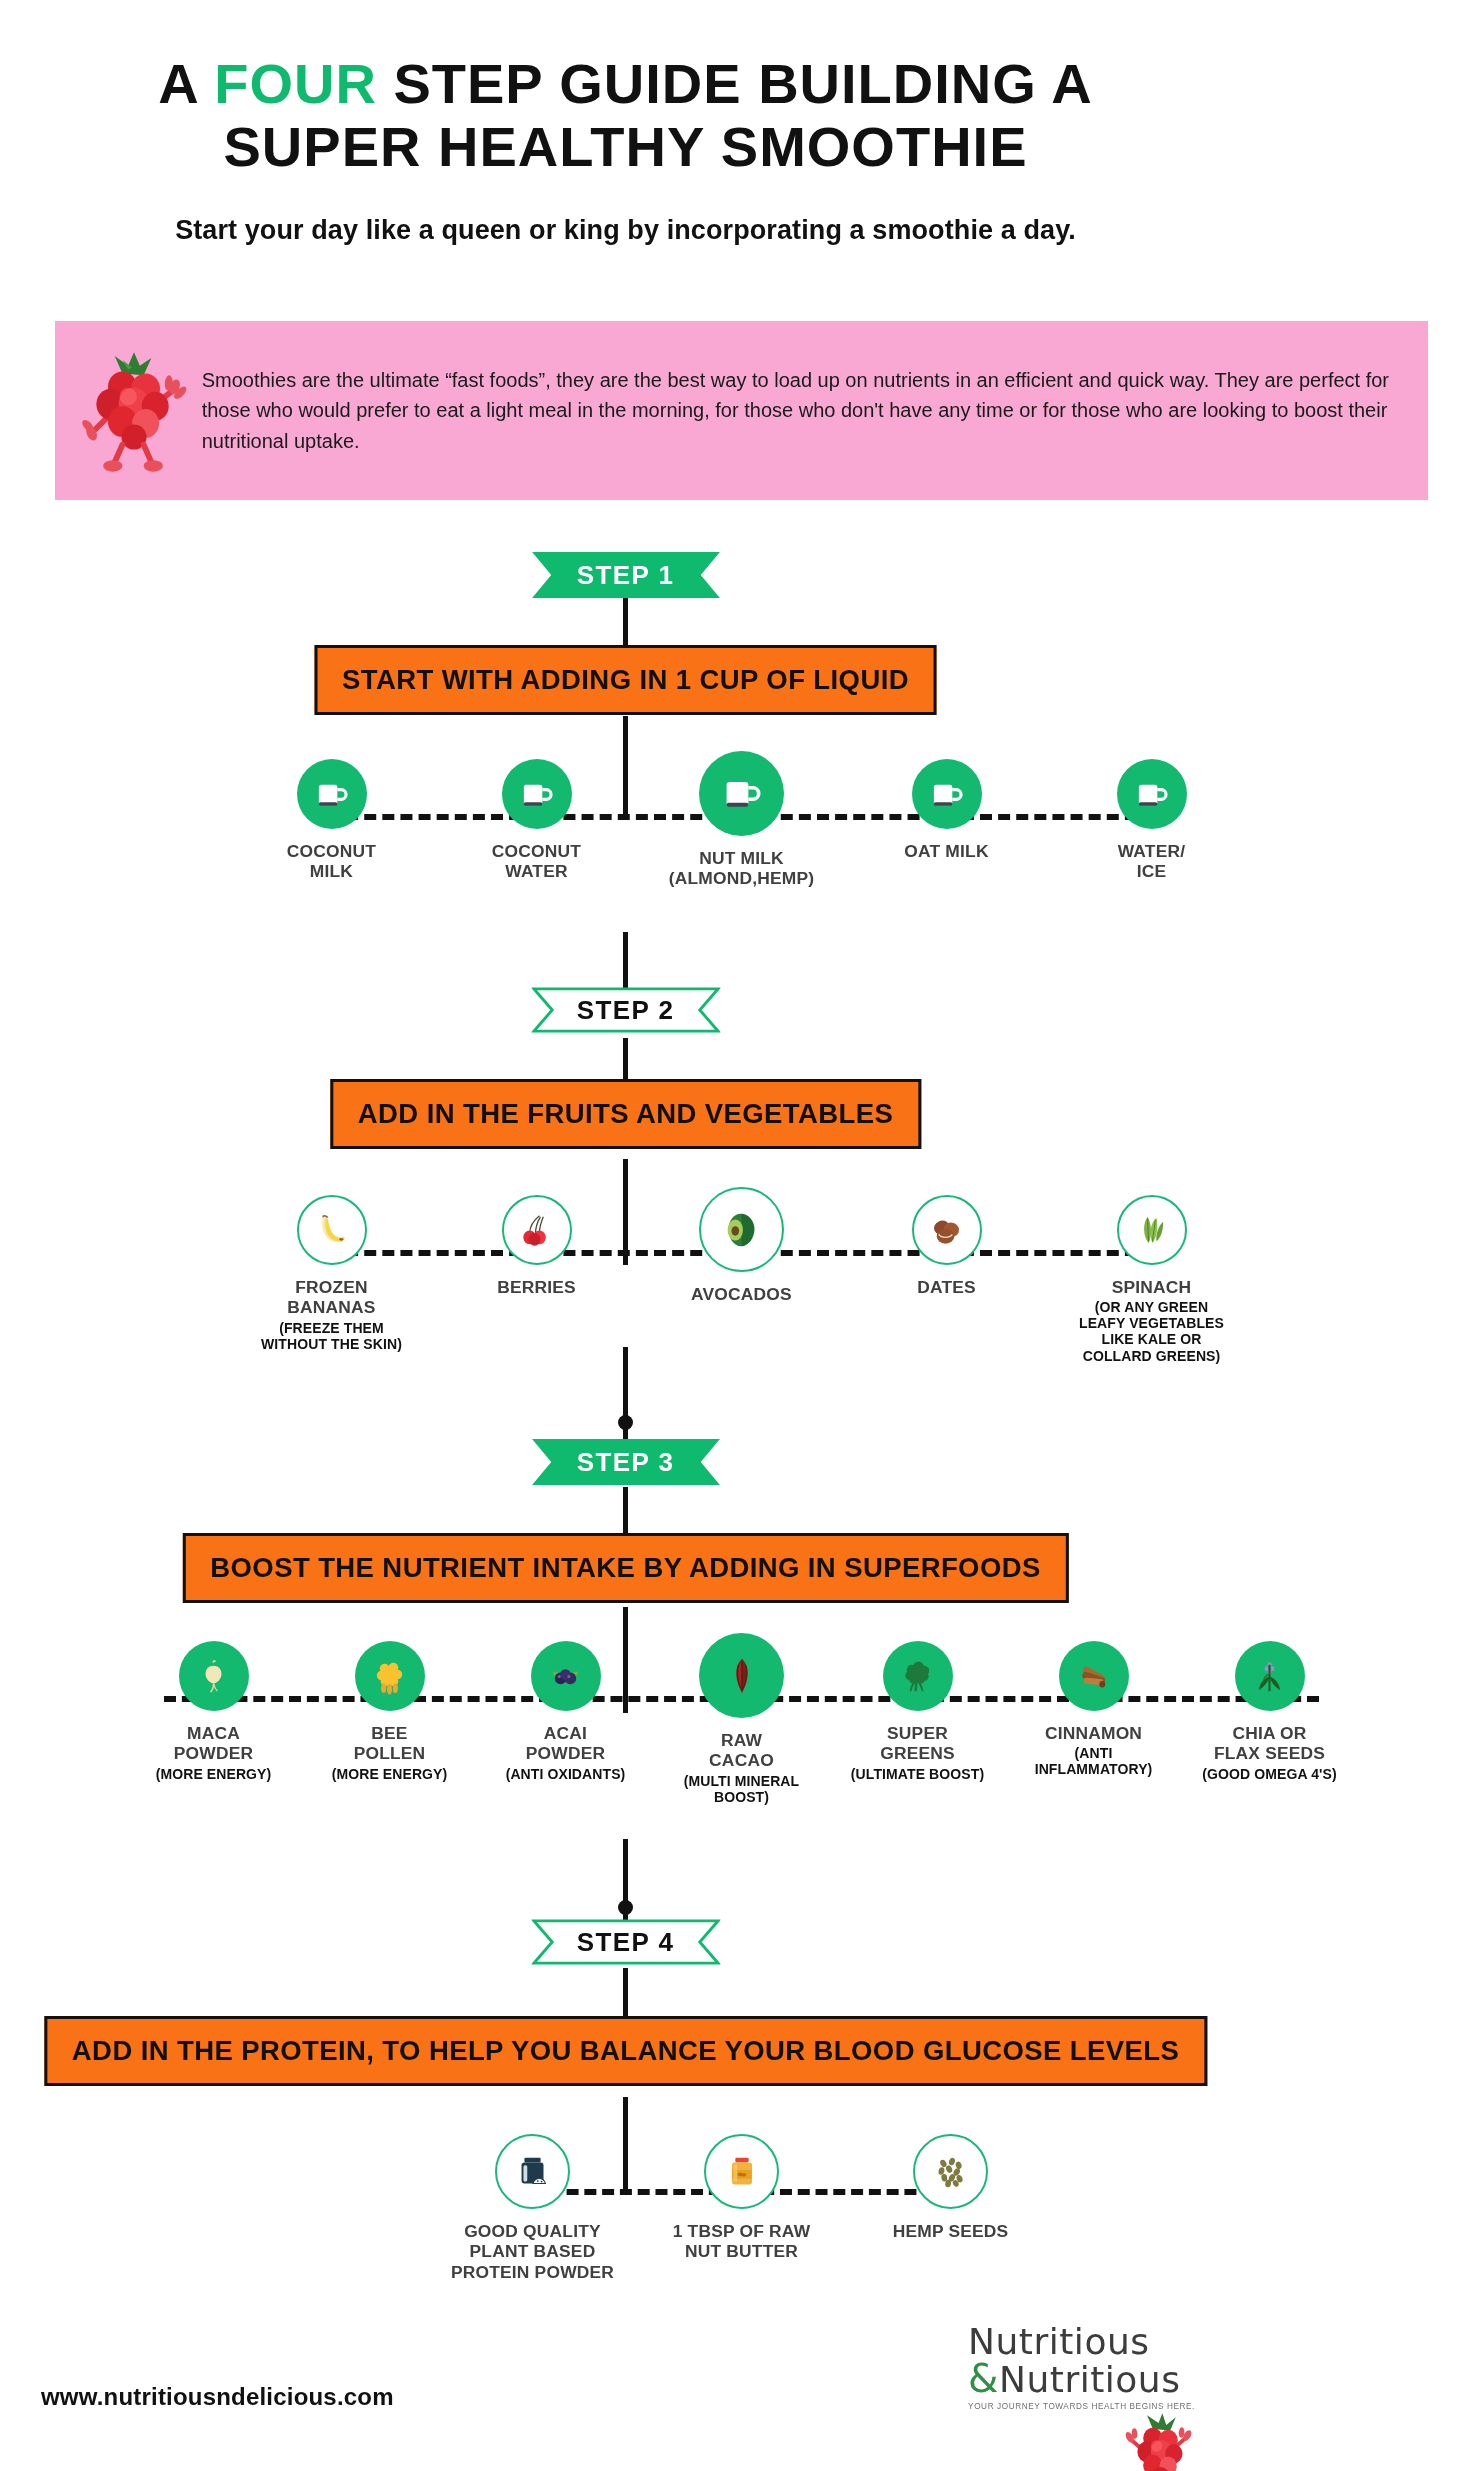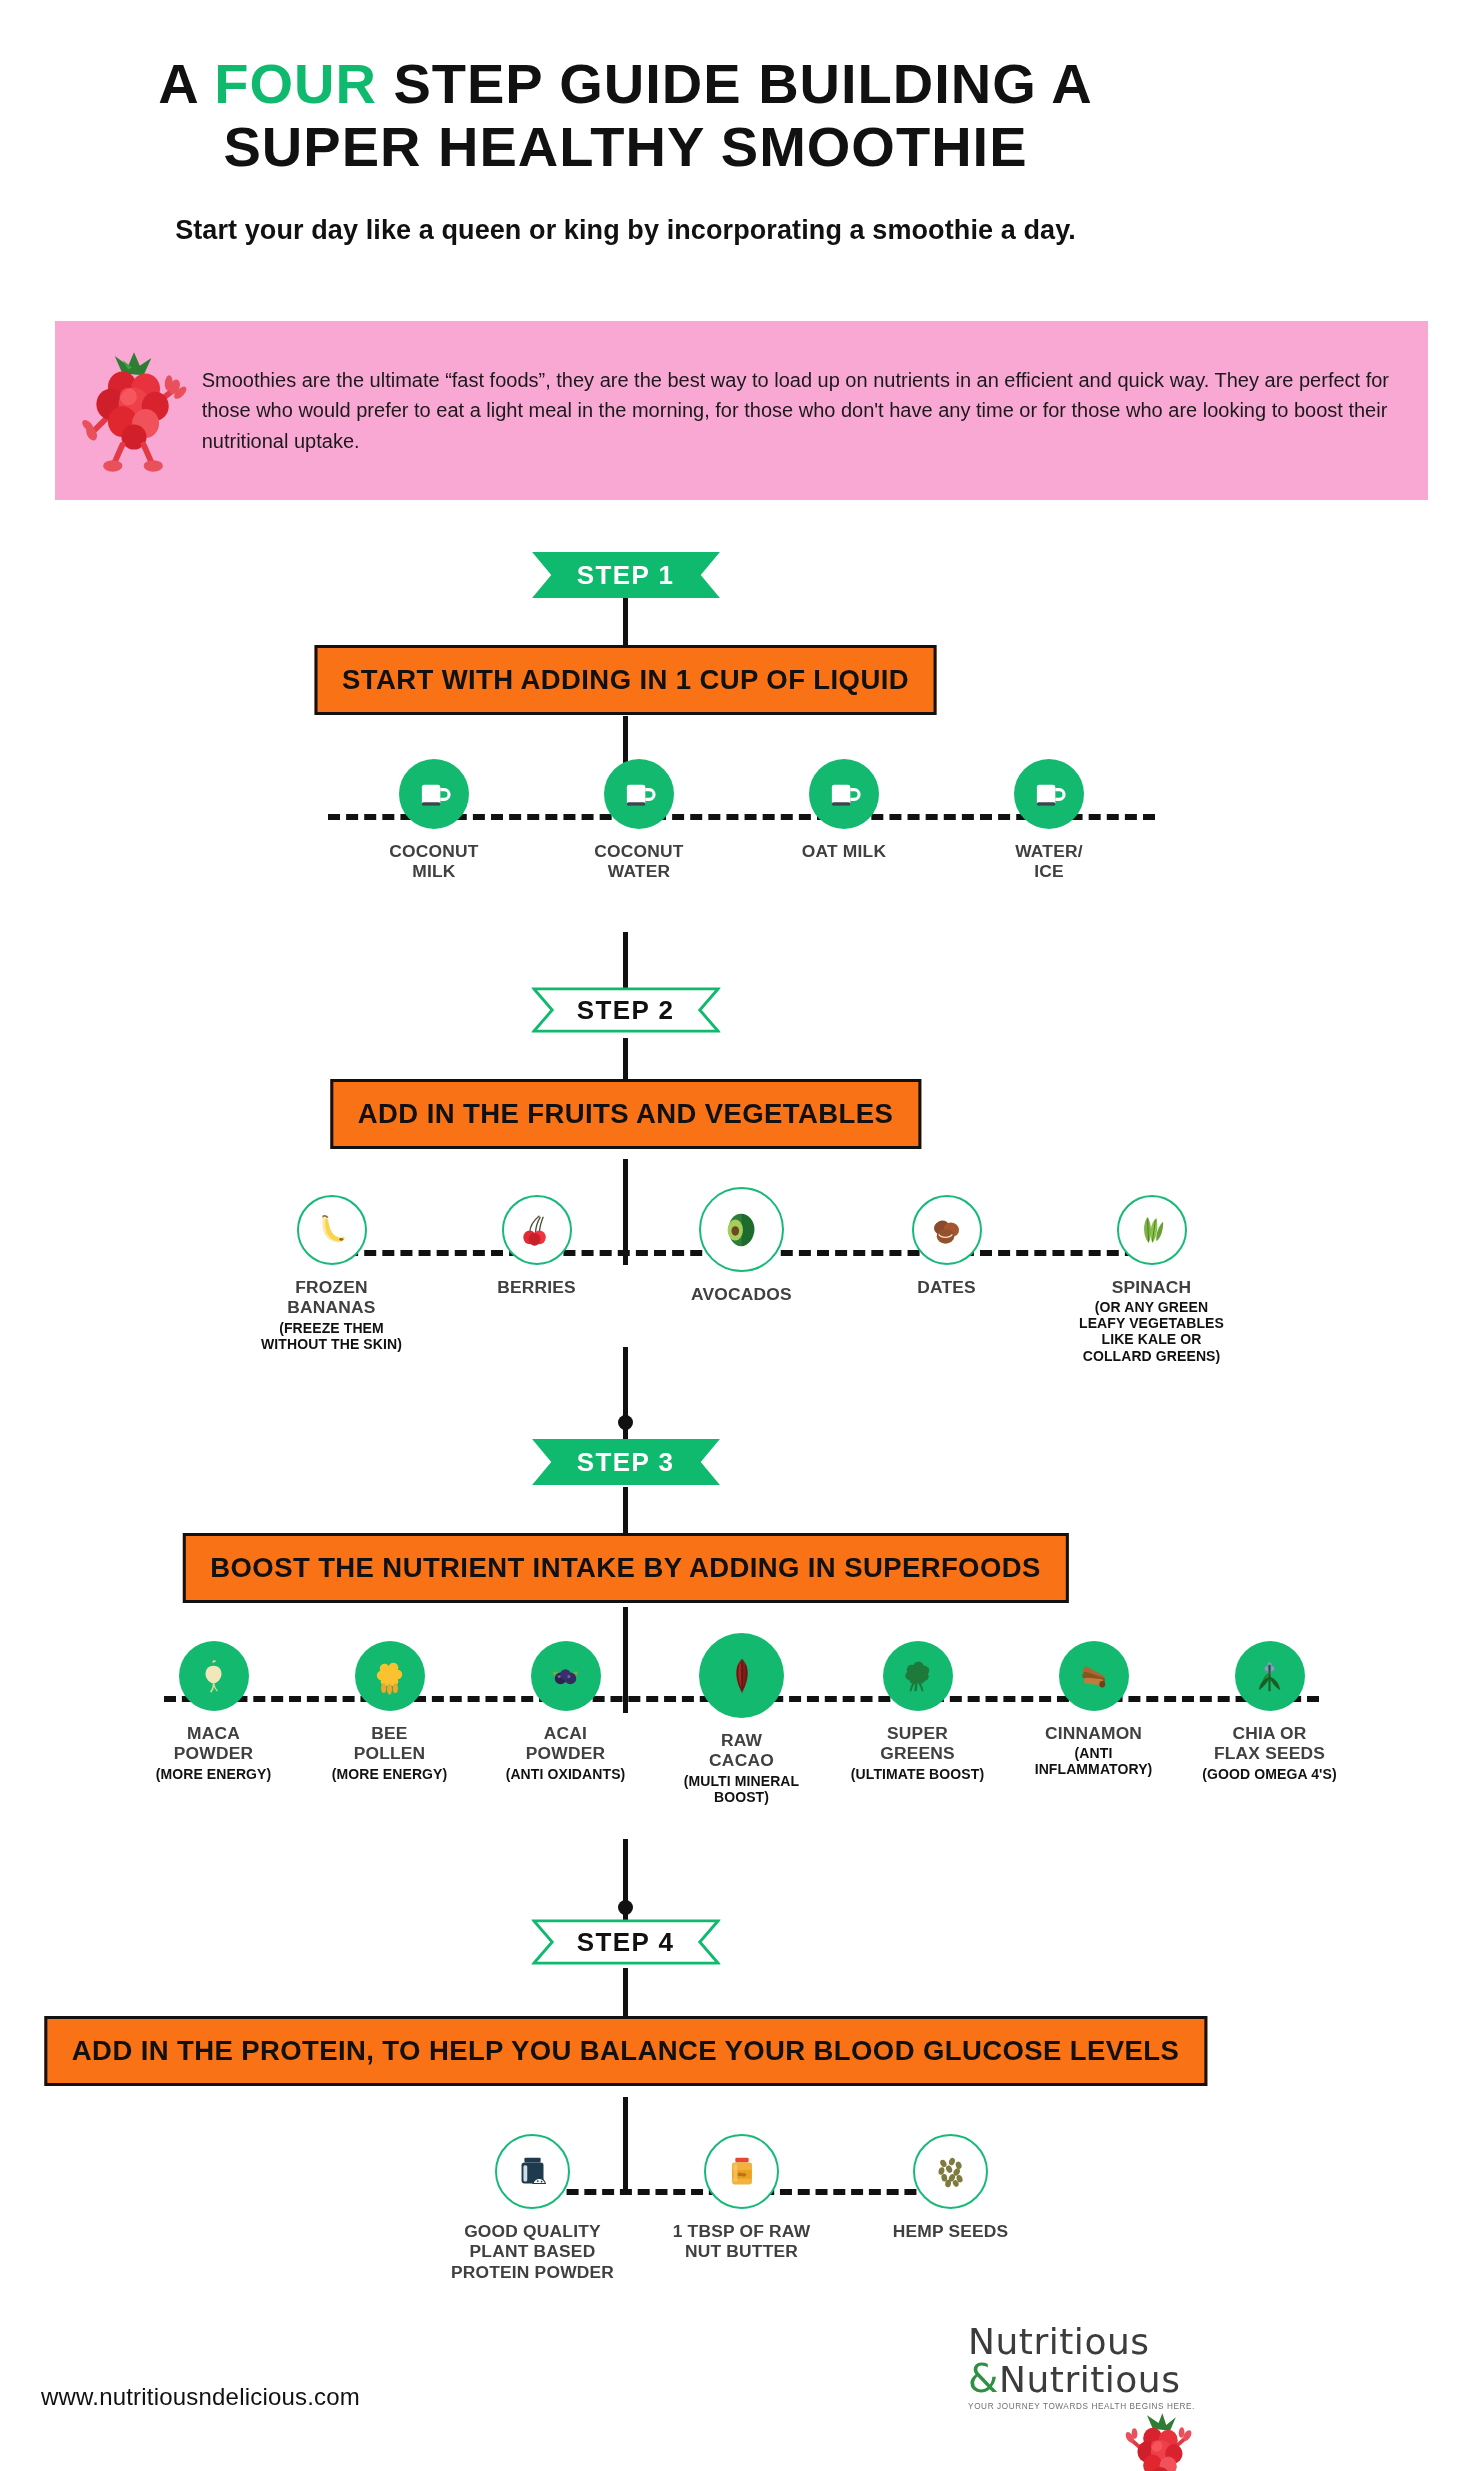--- a/index.html
+++ b/index.html
@@ -172,21 +172,21 @@
     height: 0;
     border-top: 6.8px dashed #111;
     z-index: 1;
   }
 
   
   .footer-url {
     position: absolute;
     left: 41px;
     top: 2383px;
-    font-weight: 400;
+    font-weight: 700;
     font-size: 24px;
     color: #111;
     letter-spacing: 0.2px;
   }
   .logo {
     position: absolute;
     right: 56px;
     top: 2325px;
     width: 290px;
     text-align: right;
@@ -314,20 +314,31 @@
         <svg width="33" height="33" viewBox="0 0 34 34">
           <rect x="4" y="7" width="19" height="21" rx="2.5" fill="#fff"></rect>
           <path d="M23 12 h4 a5 5 0 0 1 0 10 h-4" fill="none" stroke="#fff" stroke-width="3.2"></path>
           <rect x="4" y="25" width="19" height="3.5" rx="1.6" fill="#3f4550"></rect>
         </svg>
       </div>
       <div class="caption">COCONUT
 WATER</div>
     </div>
 
+    <div class="item" style="width:205px;">
+      <div class="bubble fill" style="width:85px;height:85px;margin-top:-7.7px;">
+        <svg width="39" height="39" viewBox="0 0 34 34">
+          <rect x="4" y="7" width="19" height="21" rx="2.5" fill="#fff"></rect>
+          <path d="M23 12 h4 a5 5 0 0 1 0 10 h-4" fill="none" stroke="#fff" stroke-width="3.2"></path>
+          <rect x="4" y="25" width="19" height="3.5" rx="1.6" fill="#3f4550"></rect>
+        </svg>
+      </div>
+      <div class="caption">NUT MILK
+(ALMOND,HEMP)</div>
+    </div>
 
     <div class="item" style="width:205px;">
       <div class="bubble fill" style="width:70px;height:70px;">
         <svg width="33" height="33" viewBox="0 0 34 34">
           <rect x="4" y="7" width="19" height="21" rx="2.5" fill="#fff"></rect>
           <path d="M23 12 h4 a5 5 0 0 1 0 10 h-4" fill="none" stroke="#fff" stroke-width="3.2"></path>
           <rect x="4" y="25" width="19" height="3.5" rx="1.6" fill="#3f4550"></rect>
         </svg>
       </div>
       <div class="caption">OAT MILK</div>

